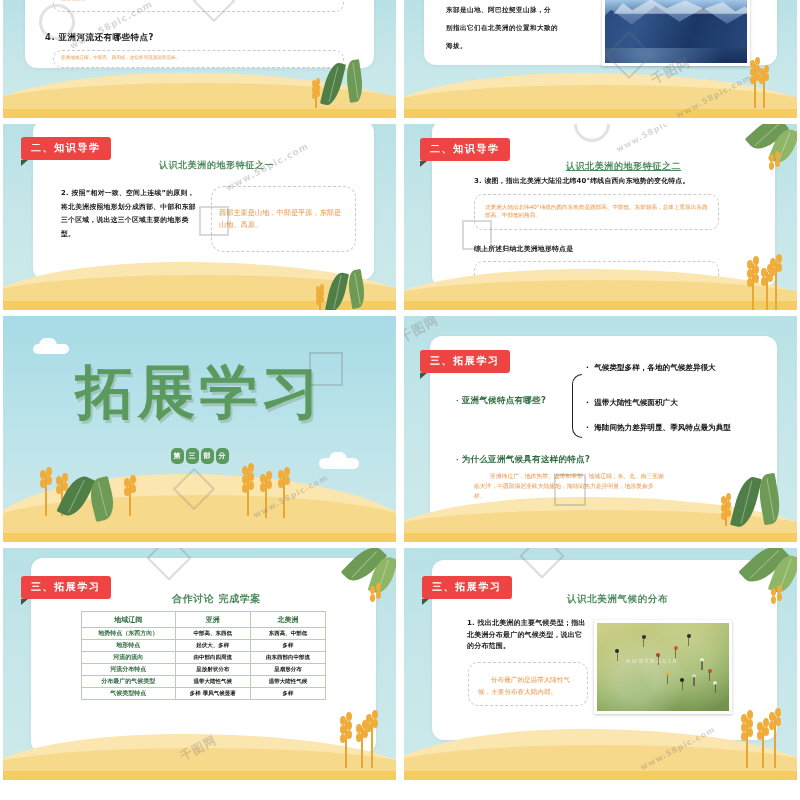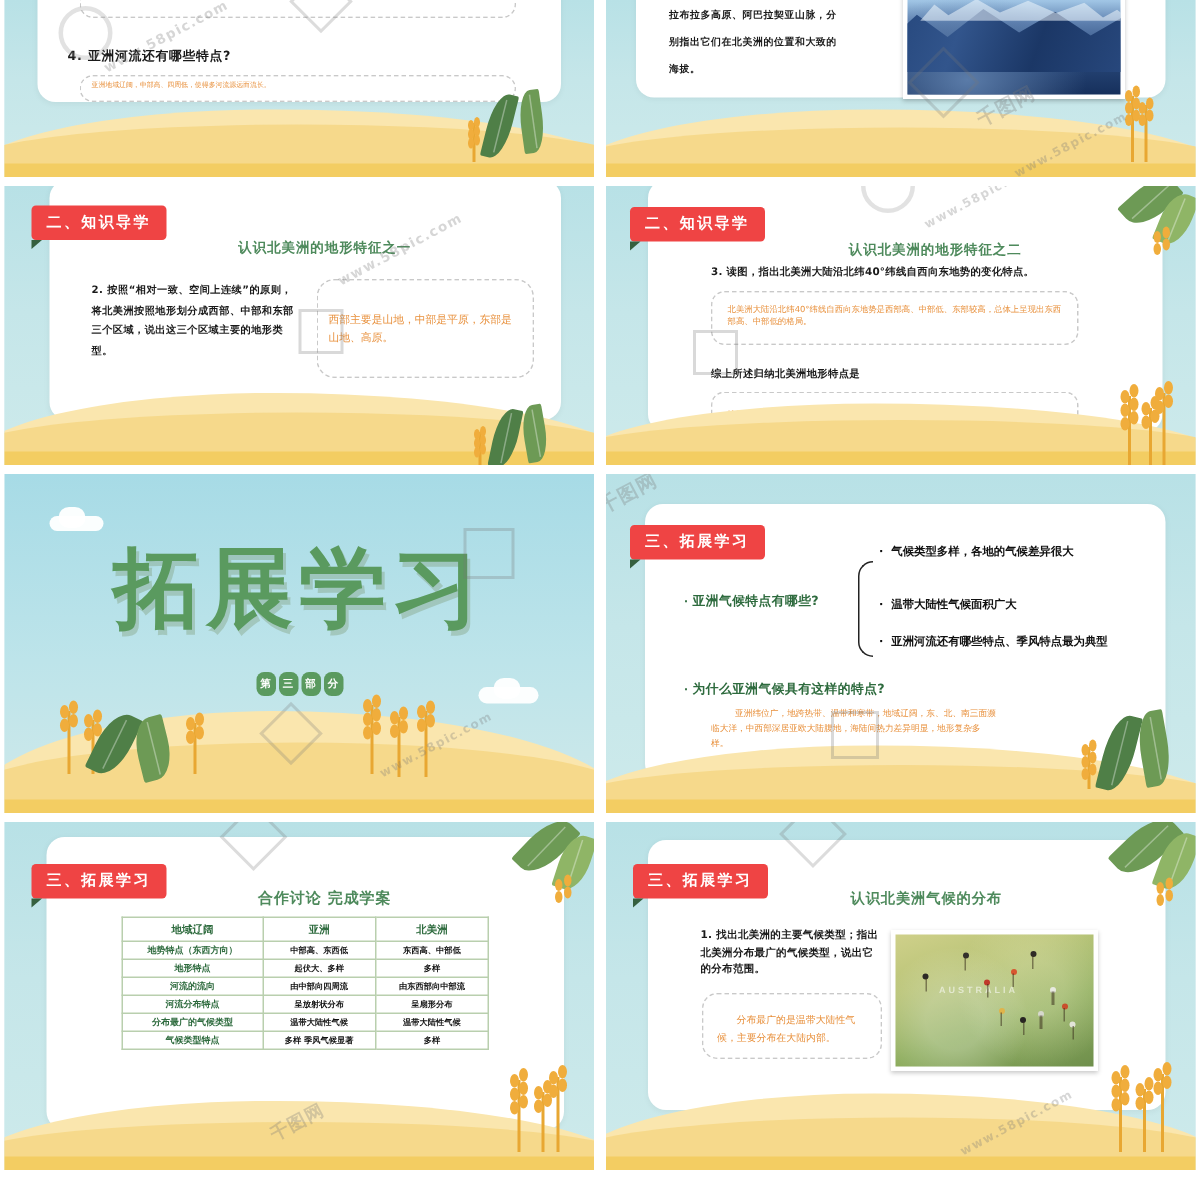--- a/index.html
+++ b/index.html
@@ -171,21 +171,21 @@
 
     <div class="wm-ring" style="left:36px;top:4px;width:30px;height:30px;"></div>
     <div class="wm wm-rot" style="left:62px;top:20px;font-size:9px;">www.58pic.com</div>
     <div class="wm-diamond" style="left:196px;top:-14px;width:26px;height:26px;"></div>
   </div>
 
   <div class="slide">
     <div class="sky"></div>
     <div class="card" style="left:20px;right:20px;top:-80px;height:145px;border-radius:0 0 12px 12px;"></div>
 
-    <div class="body-zh" style="left:42px;top:6px;font-size:6.6px;font-weight:bold;letter-spacing:.4px;">拉布拉多高原、阿巴拉契亚山脉，分</div>
+    <div class="body-zh" style="left:42px;top:6px;font-size:6.6px;font-weight:bold;letter-spacing:.4px;">东部是山地、阿巴拉契亚山脉，分</div>
     <div class="body-zh" style="left:42px;top:24px;font-size:6.6px;font-weight:bold;letter-spacing:.4px;">别指出它们在北美洲的位置和大致的</div>
     <div class="body-zh" style="left:42px;top:42px;font-size:6.6px;font-weight:bold;letter-spacing:.4px;">海拔。</div>
 
     <div class="photo" style="left:198px;top:-22px;width:142px;height:82px;">
       <div class="inner mount"></div>
     </div>
 
     <div class="hillB" style="height:38%;"></div>
     <div class="hillA" style="height:28%;"></div>
     <div class="band"></div>
@@ -247,21 +247,21 @@
     <div class="wm-box" style="left:196px;top:82px;width:26px;height:26px;"></div>
     <div class="wm wm-rot" style="left:218px;top:38px;font-size:9px;">www.58pic.com</div>
   </div>
 
   <div class="slide">
     <div class="sky"></div>
     <div class="card" style="left:28px;right:22px;top:-4px;height:168px;"></div>
 
     <div class="tag" style="left:16px;top:14px;">二、知识导学</div>
 
-    <div class="ctitle" style="left:60px;right:14px;top:36px;font-size:9px;letter-spacing:.6px;">认识北美洲的地形特征之二</div>
+    <div class="ctitle" style="left:60px;right:14px;top:36px;font-size:9px;letter-spacing:.6px;text-decoration:underline;">认识北美洲的地形特征之二</div>
 
     <div class="qtext" style="left:70px;right:30px;top:52px;font-size:6.9px;letter-spacing:.2px;">3. 读图，指出北美洲大陆沿北纬40°纬线自西向东地势的变化特点。</div>
 
     <div class="ansbox" style="left:70px;right:78px;top:70px;height:36px;">
       <div class="atxt" style="font-size:5.6px;top:8px;left:10px;right:10px;">北美洲大陆沿北纬40°纬线自西向东地势是西部高、中部低、东部较高，总体上呈现出东西部高、中部低的格局。</div>
     </div>
 
     <div class="qtext" style="left:70px;top:120px;font-size:6.9px;letter-spacing:.2px;">综上所述归纳北美洲地形特点是</div>
 
     <div class="ansbox" style="left:70px;right:78px;top:137px;height:30px;">
@@ -397,21 +397,21 @@
 
     <div class="brace" style="left:168px;top:58px;width:9px;height:62px;"></div>
 
     <div class="bul black" style="left:182px;top:47px;font-size:7.6px;">
       <span>·&nbsp;&nbsp;</span><span>气候类型多样，各地的气候差异很大</span>
     </div>
     <div class="bul black" style="left:182px;top:82px;font-size:7.6px;">
       <span>·&nbsp;&nbsp;</span><span>温带大陆性气候面积广大</span>
     </div>
     <div class="bul black" style="left:182px;top:107px;font-size:7.6px;">
-      <span>·&nbsp;&nbsp;</span><span>亚洲河流还有哪些特点、季风特点最为典型</span>
+      <span>·&nbsp;&nbsp;</span><span>海陆间热力差异明显、季风特点最为典型</span>
     </div>
 
     <div class="bul" style="left:52px;top:138px;font-size:8.5px;letter-spacing:.3px;">
       <span style="font-size:7px;">·&nbsp;</span><span>为什么亚洲气候具有这样的特点?</span>
     </div>
 
     <div class="body-zh" style="left:70px;width:190px;top:155px;font-size:5.8px;line-height:1.75;color:#e8903c;text-indent:16px;">亚洲纬位广，地跨热带、温带和寒带，地域辽阔，东、北、南三面濒临大洋，中西部深居亚欧大陆腹地，海陆间热力差异明显，地形复杂多样。</div>
 
     <div class="hillB" style="height:20%;"></div>
     <div class="hillA" style="height:14%;"></div>

